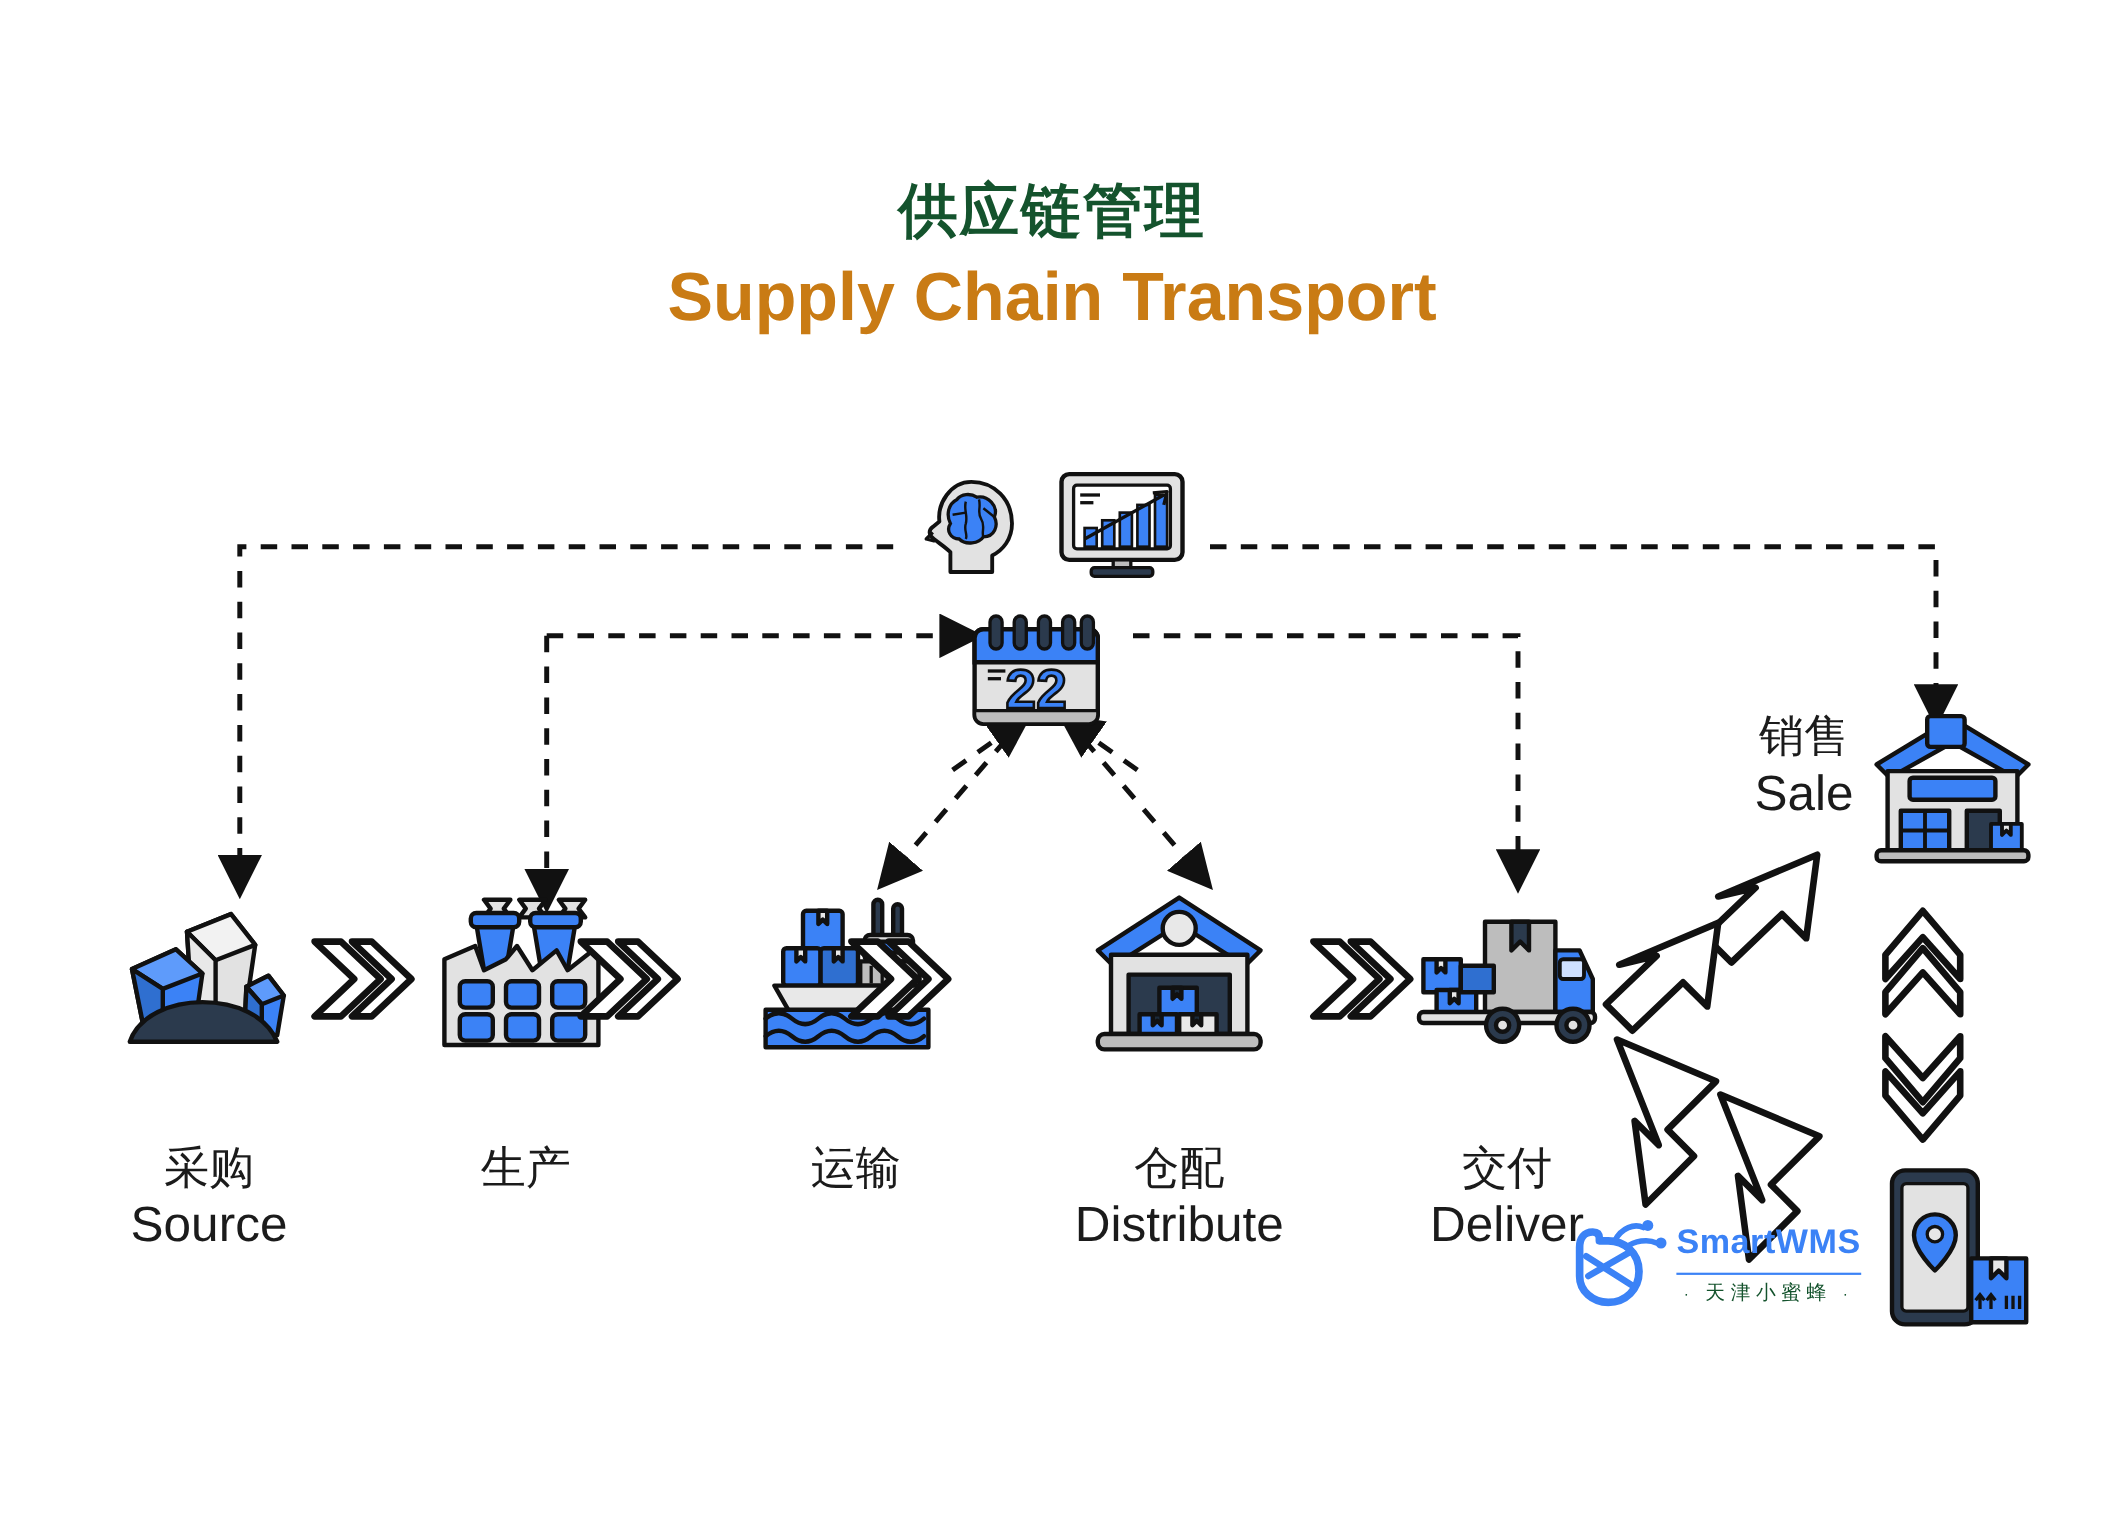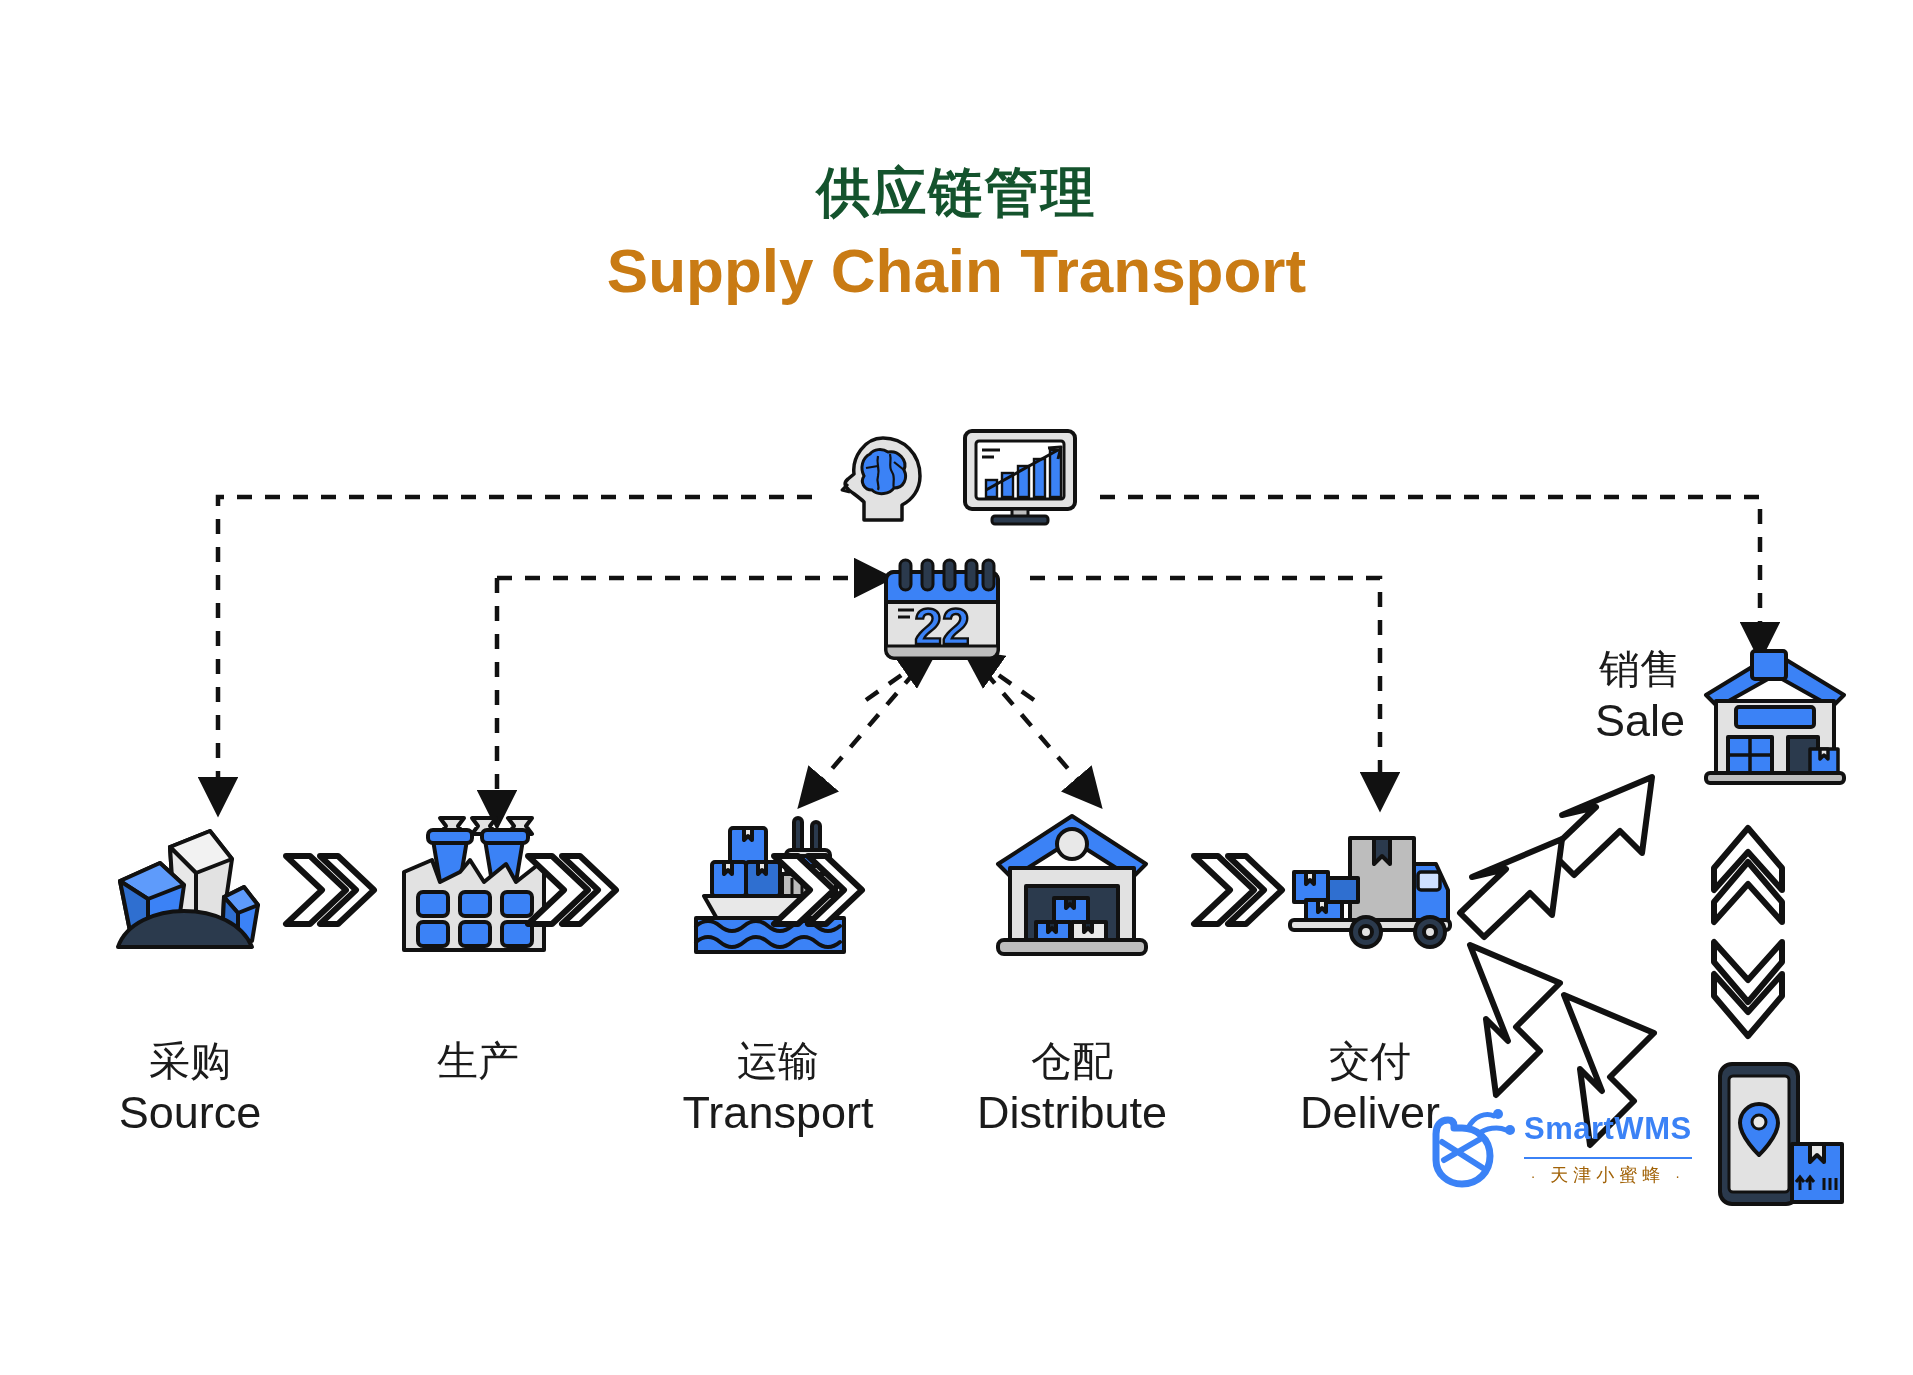--- a/index.html
+++ b/index.html
@@ -53,21 +53,21 @@
   .sale-label .en{font-size:45px;display:block;}
 
   
   .logo{position:absolute;display:flex;align-items:center;gap:6px;}
   .logo-text{display:flex;flex-direction:column;line-height:1;}
   .logo-main{
     font-size:31px;font-weight:700;color:#3b82f6;letter-spacing:.5px;
     border-bottom:2px solid #3b82f6;padding-bottom:13px;
   }
   .logo-sub{
-    font-size:18px;color:#a16207;letter-spacing:5px;
+    font-size:18px;color:#14532d;letter-spacing:5px;
     margin-top:7px;text-align:center;
   }
   .logo-sub .dot{font-size:14px;}
   svg.dashes{position:absolute;left:0;top:0;pointer-events:none;}
 </style>
 </head>
 <body>
 
 <div id="stage">
 
@@ -363,21 +363,20 @@
 
   <div class="stage-label" style="left:60px;top:988px;">
     <span class="zh">采购</span>
     <span class="en">Source</span>
   </div>
   <div class="stage-label" style="left:348px;top:988px;">
     <span class="zh">生产</span>
   </div>
   <div class="stage-label" style="left:648px;top:988px;">
     <span class="zh">运输</span>
-    <span class="en">Transport</span>
   </div>
   <div class="stage-label" style="left:942px;top:988px;">
     <span class="zh">仓配</span>
     <span class="en">Distribute</span>
   </div>
   <div class="stage-label" style="left:1240px;top:988px;">
     <span class="zh">交付</span>
     <span class="en">Deliver</span>
   </div>
 

